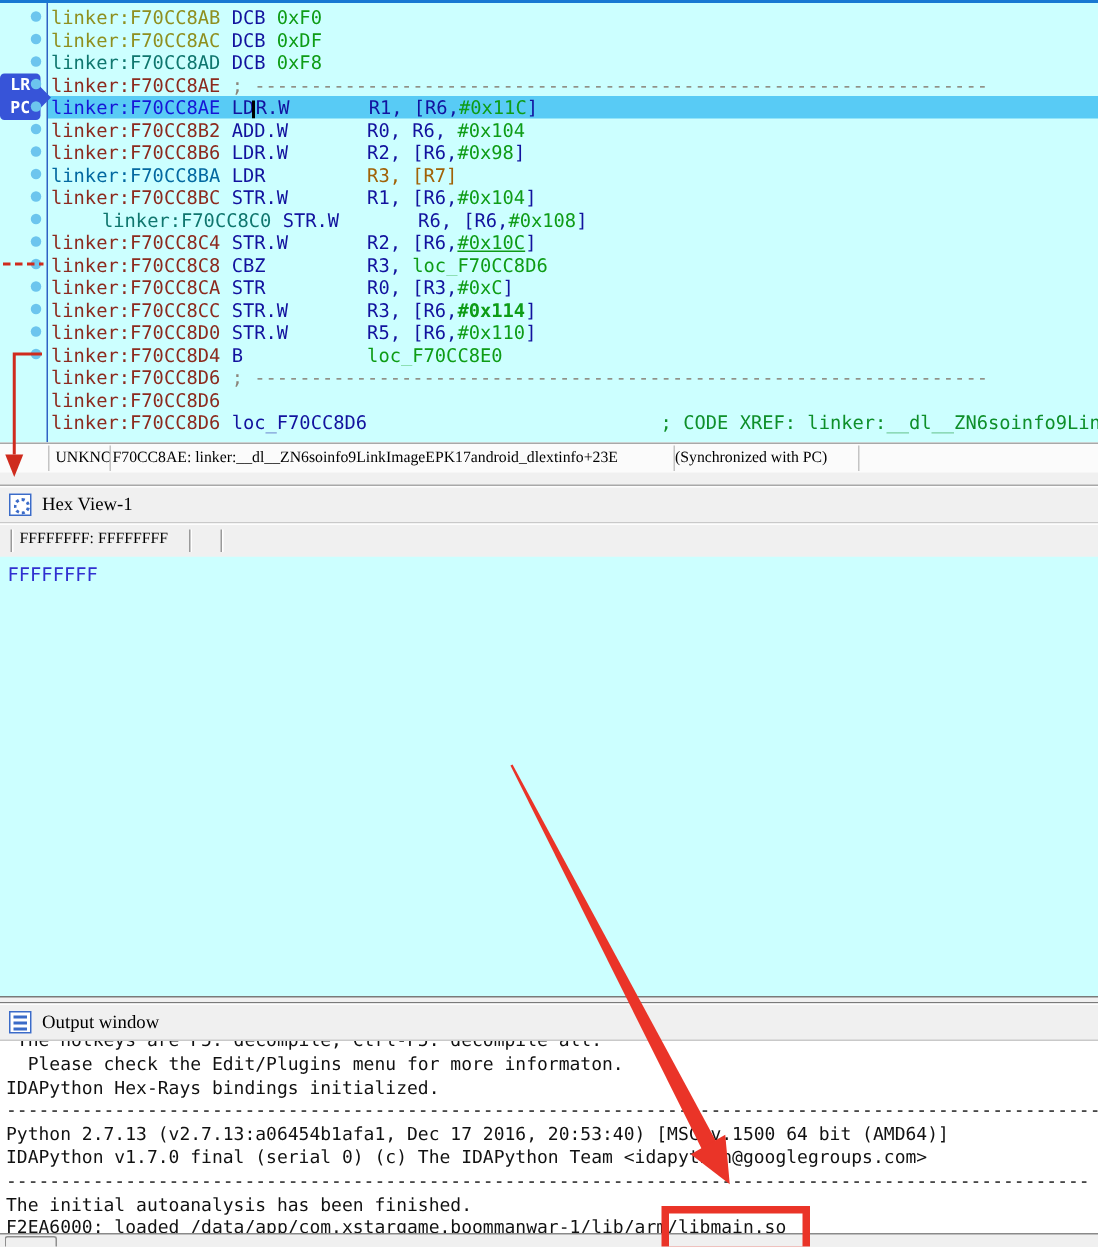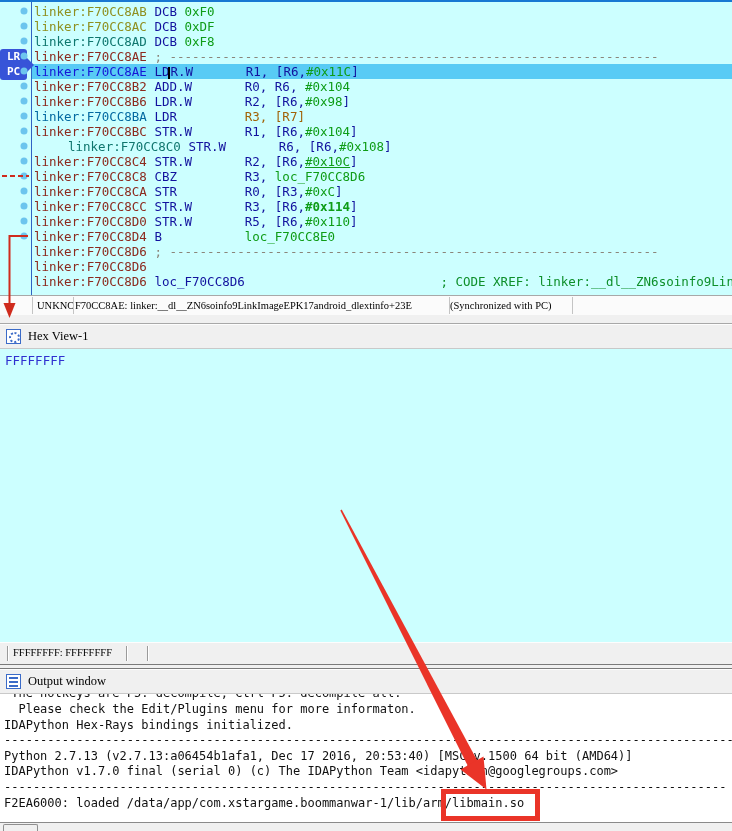--- a/index.html
+++ b/index.html
@@ -96,45 +96,46 @@
     <div class="cell" id="c1">UNKNOWN</div>
     <div class="cell" id="c2">F70CC8AE: linker:__dl__ZN6soinfo9LinkImageEPK17android_dlextinfo+23E</div>
     <div class="cell" id="c3">(Synchronized with PC)</div>
   </div>
   <div class="strip"></div>
 
   <div class="paneltab">
     <span class="icn ring"></span>
     <span>Hex View-1</span>
   </div>
-  <div id="hexarea">
-    <span>FFFFFFFF</span>
-  </div>
   <div id="hexstatus">
     <div class="div" style="left:7px"></div>
     <div class="txt">FFFFFFFF: FFFFFFFF</div>
     <div class="div" style="left:126px"></div>
     <div class="div" style="left:147px"></div>
+  </div>
+  <div id="hexarea">
+    <span>FFFFFFFF</span>
   </div>
   <div class="splitter"></div>
 
   <div class="paneltab">
     <span class="icn lines"></span>
     <span>Output window</span>
   </div>
   <div id="outarea">
       <div class="cutwrap">
         <div class="oline"> The hotkeys are F5: decompile, Ctrl-F5: decompile all.</div>
       </div>
       <div class="oline">  Please check the Edit/Plugins menu for more informaton.</div>
       <div class="oline">IDAPython Hex-Rays bindings initialized.</div>
       <div class="oline">---------------------------------------------------------------------------------------------------------</div>
       <div class="oline">Python 2.7.13 (v2.7.13:a06454b1afa1, Dec 17 2016, 20:53:40) [MSC v.1500 64 bit (AMD64)]</div>
       <div class="oline">IDAPython v1.7.0 final (serial 0) (c) The IDAPython Team &lt;idapython@googlegroups.com&gt;</div>
       <div class="oline">----------------------------------------------------------------------------------------------------</div>
+      <div class="oline">The initial autoanalysis has been finished.</div>
       <div class="oline">F2EA6000: loaded /data/app/com.xstargame.boommanwar-1/lib/arm/<span class="red-box">libmain.so</span></div>
     </div>
   <div id="bottombar">
     <div class="tabstub"></div>
   </div>
 </div>
 
 <svg id="overlay" viewBox="0 0 732 831">
   <g id="dots">
       <circle cx="24" cy="11" r="3.5" fill="#6cc5ee"></circle>

